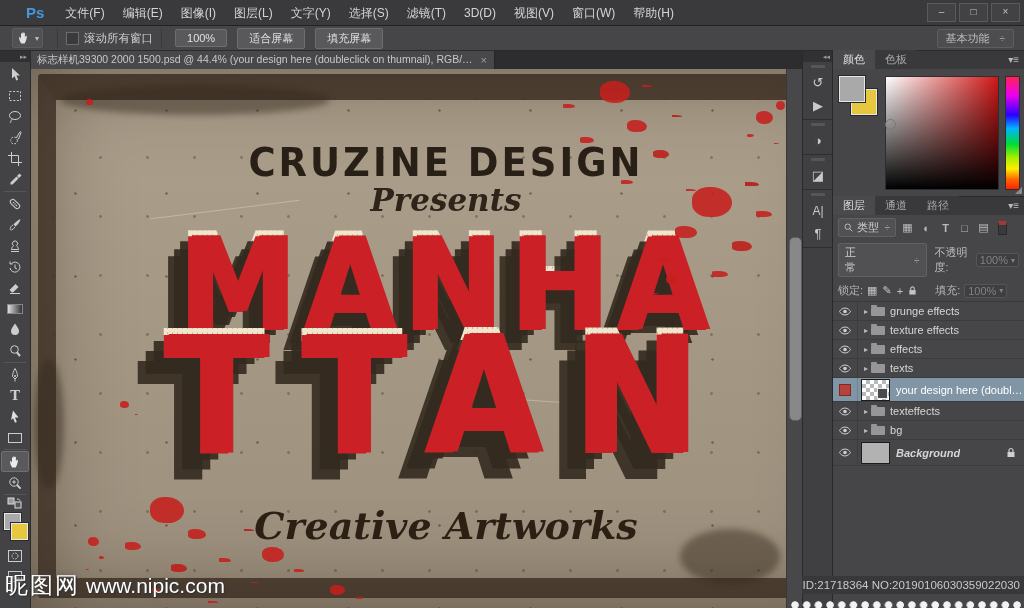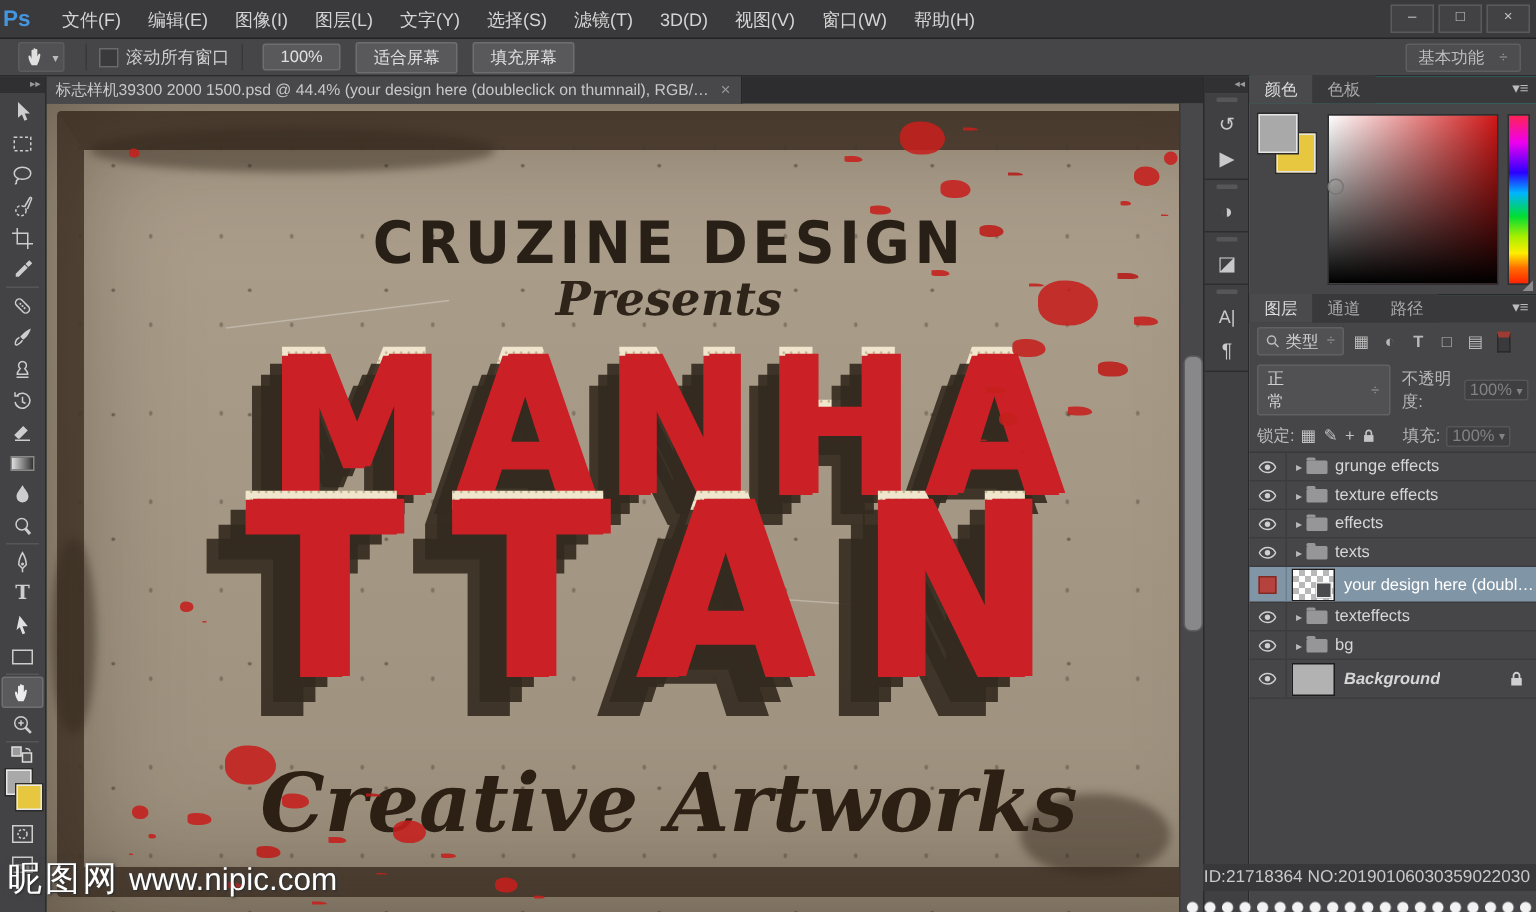--- a/index.html
+++ b/index.html
@@ -1,19 +1,19 @@
 <!DOCTYPE html>
 <html><head>
 <meta charset="utf-8">
 <style>
   html,body{margin:0;padding:0;background:#222;}
   #app{position:relative;width:1024px;height:608px;background:#464648;overflow:hidden;
        font-family:"Liberation Sans","DejaVu Sans",sans-serif;-webkit-font-smoothing:antialiased;}
   
-  .menubar{position:absolute;top:0;left:0;right:0;height:26px;background:#3a3a3c;border-bottom:1px solid #232325;display:flex;align-items:center;padding-left:0;box-sizing:border-box;}
+  .menubar{position:absolute;top:0;left:0;right:0;height:26px;background:#3a3a3c;border-bottom:1px solid #232325;display:flex;align-items:center;padding-left:24px;box-sizing:border-box;}
   .pslogo{color:#4596e0;font-weight:bold;font-size:15px;margin:0 12px 0 2px;}
   .mitem{color:#d4d4d4;font-size:12px;padding:0 9px;line-height:26px;cursor:default;}
   .wincontrols{margin-left:auto;display:flex;margin-right:4px;}
   .wbtn{width:27px;height:17px;border:1px solid #5a5a5c;background:#424244;color:#c4c4c4;font-size:10px;line-height:16px;text-align:center;margin-left:3px;}
   
   .optionsbar{position:absolute;top:26px;left:0;right:0;height:25px;background:#464648;border-bottom:1px solid #2b2b2d;display:flex;align-items:center;box-sizing:border-box;}
   .toolbox-btn{display:flex;align-items:center;margin:0 6px 0 12px;padding:1px 3px;border:1px solid #5c5c5e;background:#515153;border-radius:2px;}
   .caret{color:#bbb;font-size:8px;margin-left:3px;}
   .vline{width:1px;height:18px;background:#383838;margin:0 8px;}
   .cb{width:11px;height:11px;background:#3a3a3c;border:1px solid #6a6a6c;margin-right:5px;}
@@ -46,33 +46,33 @@
   .scr{position:absolute;height:1px;background:rgba(255,255,255,.28);}
   .brand{position:absolute;top:72px;left:0;right:0;text-align:center;color:#281f16;font-size:37px;font-weight:bold;letter-spacing:3px;transform:scaleY(1.05);font-family:"DejaVu Sans",sans-serif;z-index:6;}
   .presents{position:absolute;top:113px;left:0;right:0;text-align:center;color:#2e241a;font-size:31px;font-weight:bold;font-style:italic;font-family:"DejaVu Serif",serif;z-index:6;}
   .ht{position:absolute;left:0;right:0;text-align:center;font-family:"DejaVu Sans",sans-serif;font-weight:bold;line-height:1;z-index:6;
       background-color:#efe6cd;background-image:radial-gradient(#c3b48d 24%,rgba(0,0,0,0) 28%);background-size:5px 5px;
       -webkit-background-clip:text;background-clip:text;-webkit-text-fill-color:transparent;color:#efe6cd;}
   .l1{top:152px;font-size:118px;letter-spacing:8px;transform:scaleY(1.08);
       text-shadow:4px 4px 0 #cb2026,0 5px 0 #cb2026,-8px 10px 0 rgba(52,42,31,.92),-14px 17px 0 rgba(52,42,31,.92),-20px 24px 0 rgba(52,42,31,.9);}
   .l2{top:246px;font-size:150px;letter-spacing:32px;transform:scaleY(1.08);
       text-shadow:5px 5px 0 #cb2026,0 6px 0 #cb2026,-10px 12px 0 rgba(52,42,31,.92),-18px 21px 0 rgba(52,42,31,.92),-26px 30px 0 rgba(52,42,31,.9);}
-  .tagline{position:absolute;top:434px;left:0;right:0;text-align:center;color:#2b2013;font-size:54px;font-weight:bold;font-style:italic;font-family:"DejaVu Serif",serif;z-index:6;}
+  .tagline{position:absolute;top:434px;left:0;right:0;text-align:center;color:#2b2013;font-size:38px;font-weight:bold;font-style:italic;font-family:"DejaVu Serif",serif;z-index:6;}
   .spl{position:absolute;background:#c6201d;border-radius:46% 58% 52% 48%;opacity:.88;z-index:7;}
   
   .vscroll{position:absolute;top:69px;left:786px;width:16px;height:539px;background:#48484a;border-left:1px solid #38383a;z-index:3;}
   .vthumb{position:absolute;left:2px;top:168px;width:11px;height:182px;background:#88888a;border-radius:5px;border:1px solid #5e5e60;}
   
   .iconstrip{position:absolute;top:51px;left:802px;width:30px;bottom:0;background:#404042;border-left:1px solid #2a2a2c;z-index:5;}
   .strip-head{height:11px;background:#313133;color:#9a9a9a;font-size:7px;text-align:right;line-height:11px;padding-right:3px;}
   .sgroup{border-bottom:1px solid #2d2d2f;padding:2px 0;}
   .gnotch{width:14px;height:3px;background:#565659;margin:1px auto 3px;border-radius:1px;}
   .sicon{height:23px;display:flex;align-items:center;justify-content:center;color:#c9c9c9;font-size:13px;}
   
-  .dock{position:absolute;top:51px;left:832px;width:192px;bottom:0;background:#14b8a6;border-left:1px solid #29292b;z-index:5;box-sizing:border-box;}
+  .dock{position:absolute;top:51px;left:832px;width:192px;bottom:0;background:#e5e5e5;border-left:1px solid #29292b;z-index:5;box-sizing:border-box;}
   .ptabs{display:flex;background:#39393b;height:18px;align-items:flex-end;position:relative;}
   .ptab{padding:2px 10px 2px;font-size:11px;color:#a8a8a8;background:#39393b;}
   .ptab.on{background:#4a4a4d;color:#dcdcdc;}
   .pmenu{position:absolute;right:5px;top:3px;color:#bdbdbd;font-size:10px;}
   .colorbody{position:relative;height:127px;background:#464648;border-bottom:1px solid #29292b;}
   .cfg{position:absolute;left:6px;top:7px;width:24px;height:24px;background:#a9a9a9;border:1px solid #e5e5e5;box-shadow:0 0 0 1px #2a2a2a;z-index:2;}
   .cbg{position:absolute;left:18px;top:20px;width:24px;height:24px;background:#e6c73f;border:1px solid #e5e5e5;box-shadow:0 0 0 1px #2a2a2a;}
   .svsq{position:absolute;left:52px;top:7px;width:112px;height:112px;background:linear-gradient(to top,#000,rgba(0,0,0,0)),linear-gradient(to right,#fff,#d01717);border:1px solid #2e2e30;}
   .ring{position:absolute;left:-1px;top:42px;width:9px;height:9px;border:1.5px solid #777;border-radius:50%;}
   .hue{position:absolute;left:172px;top:7px;width:13px;height:112px;border:1px solid #2e2e30;

